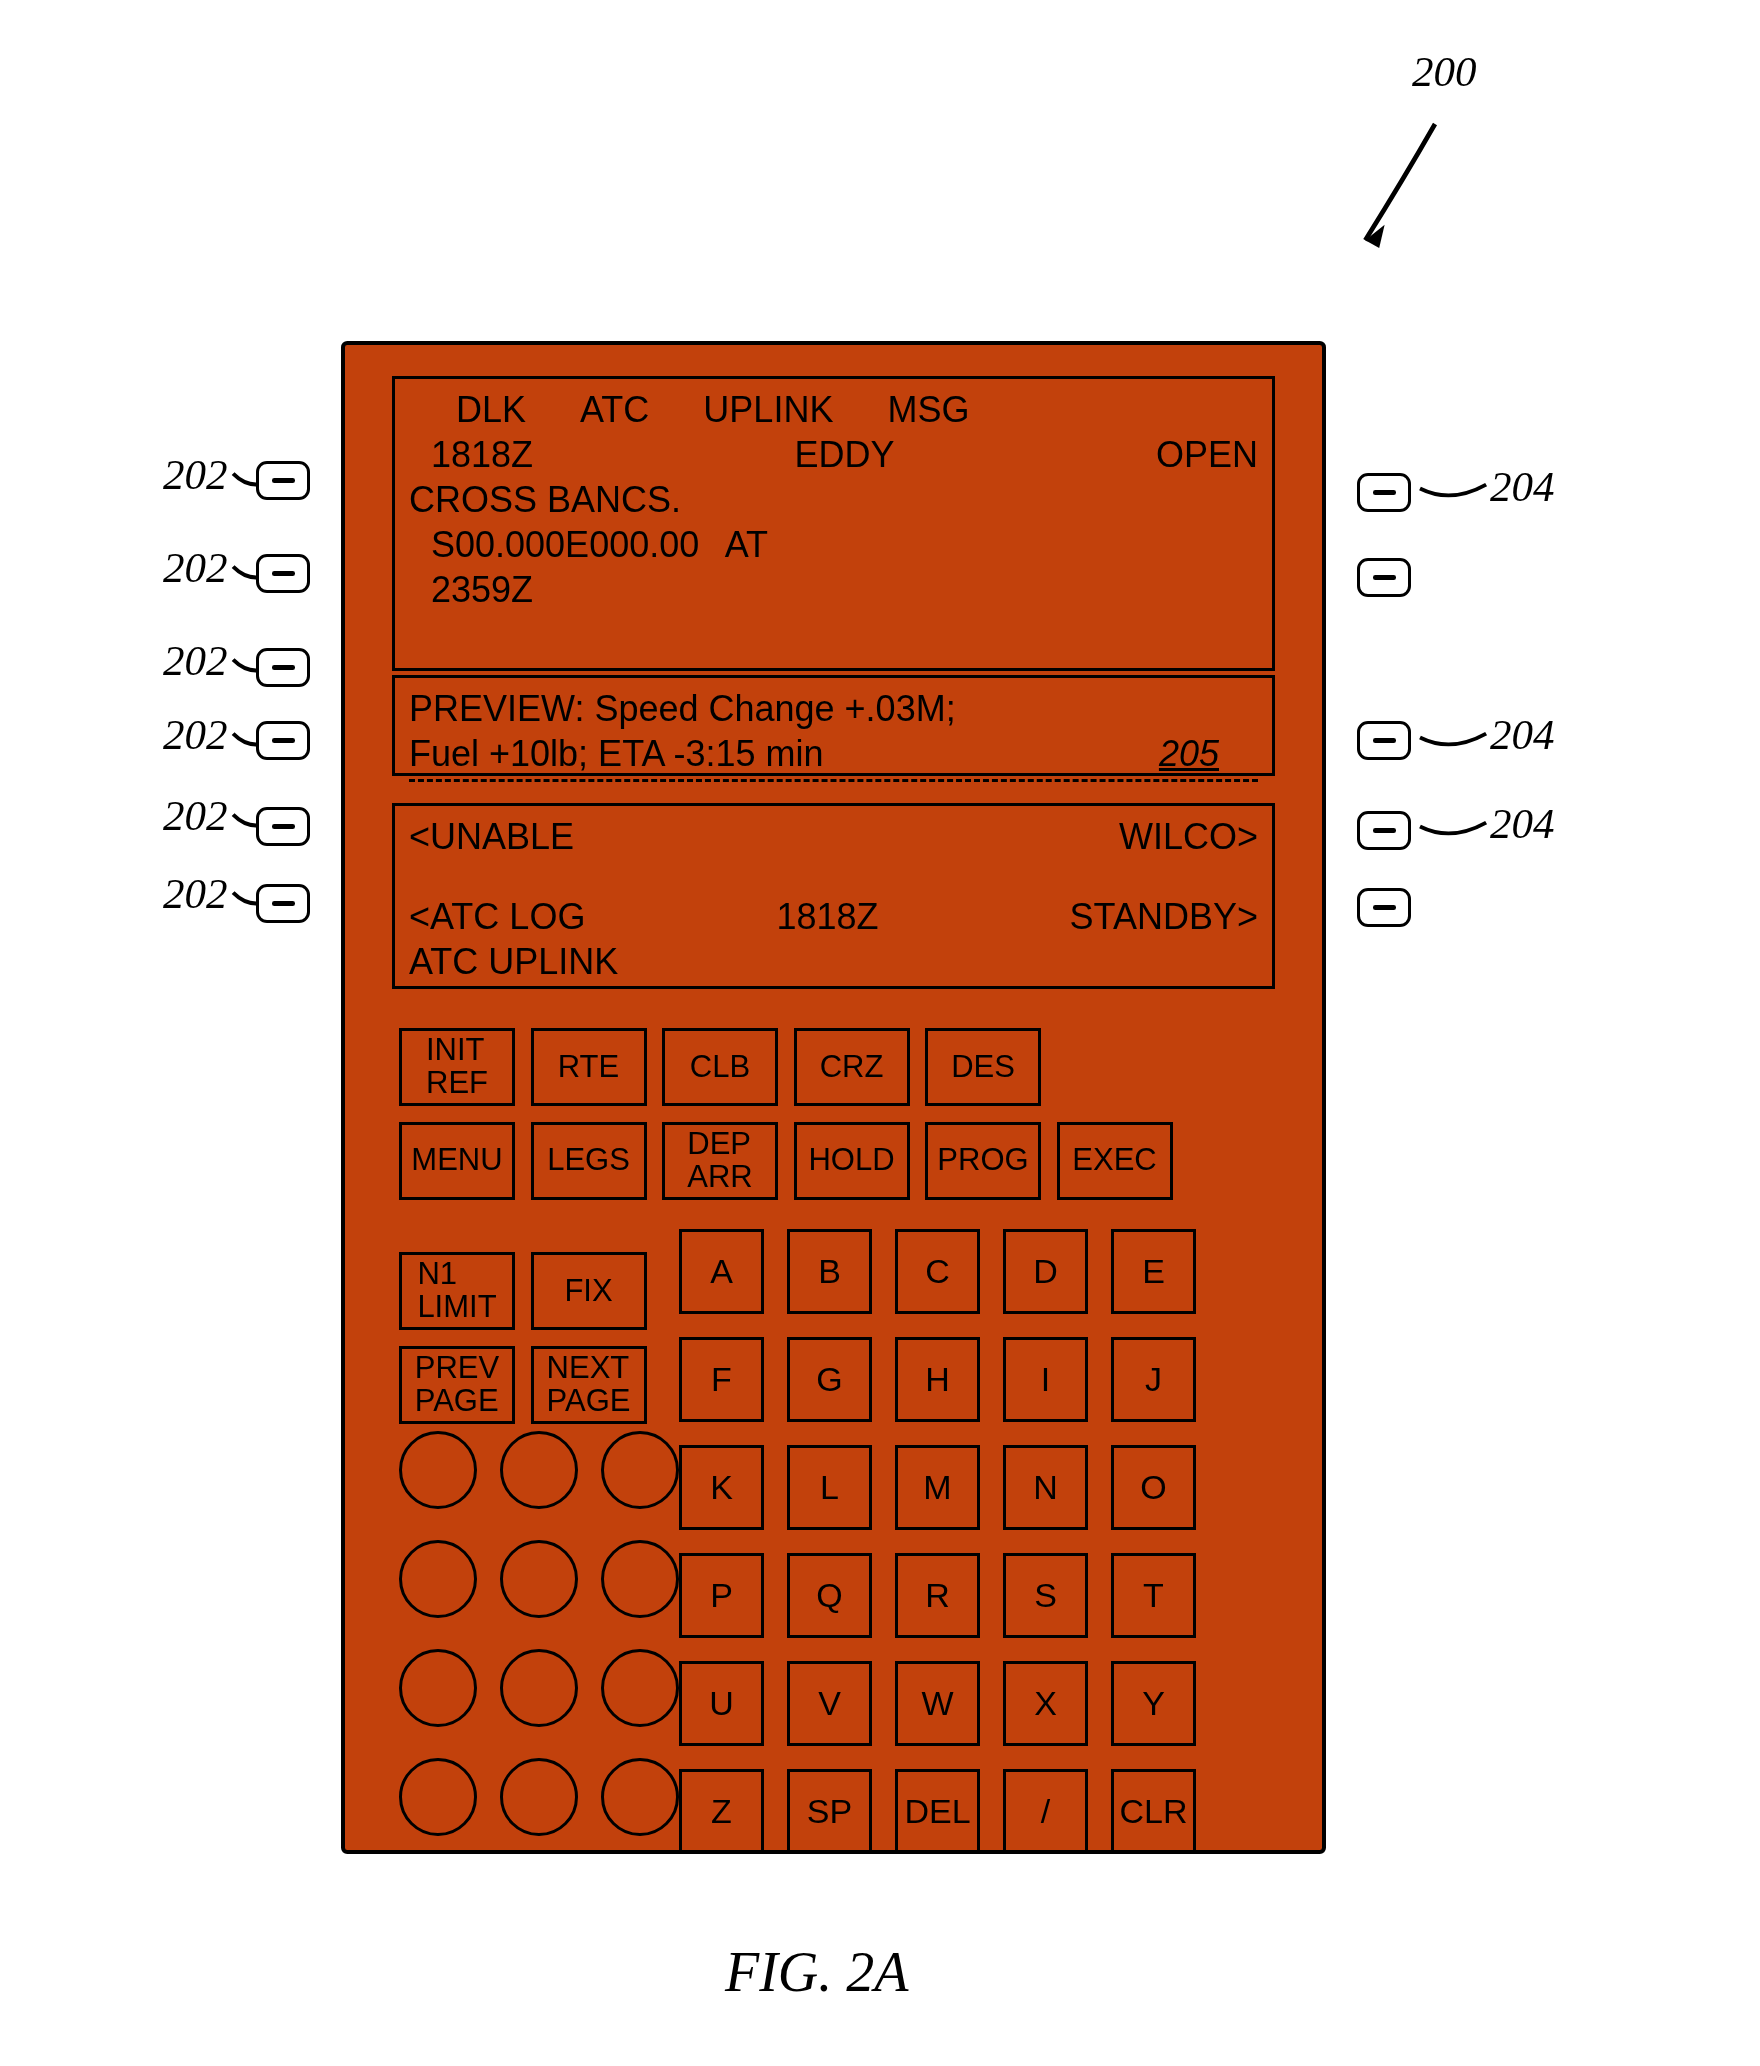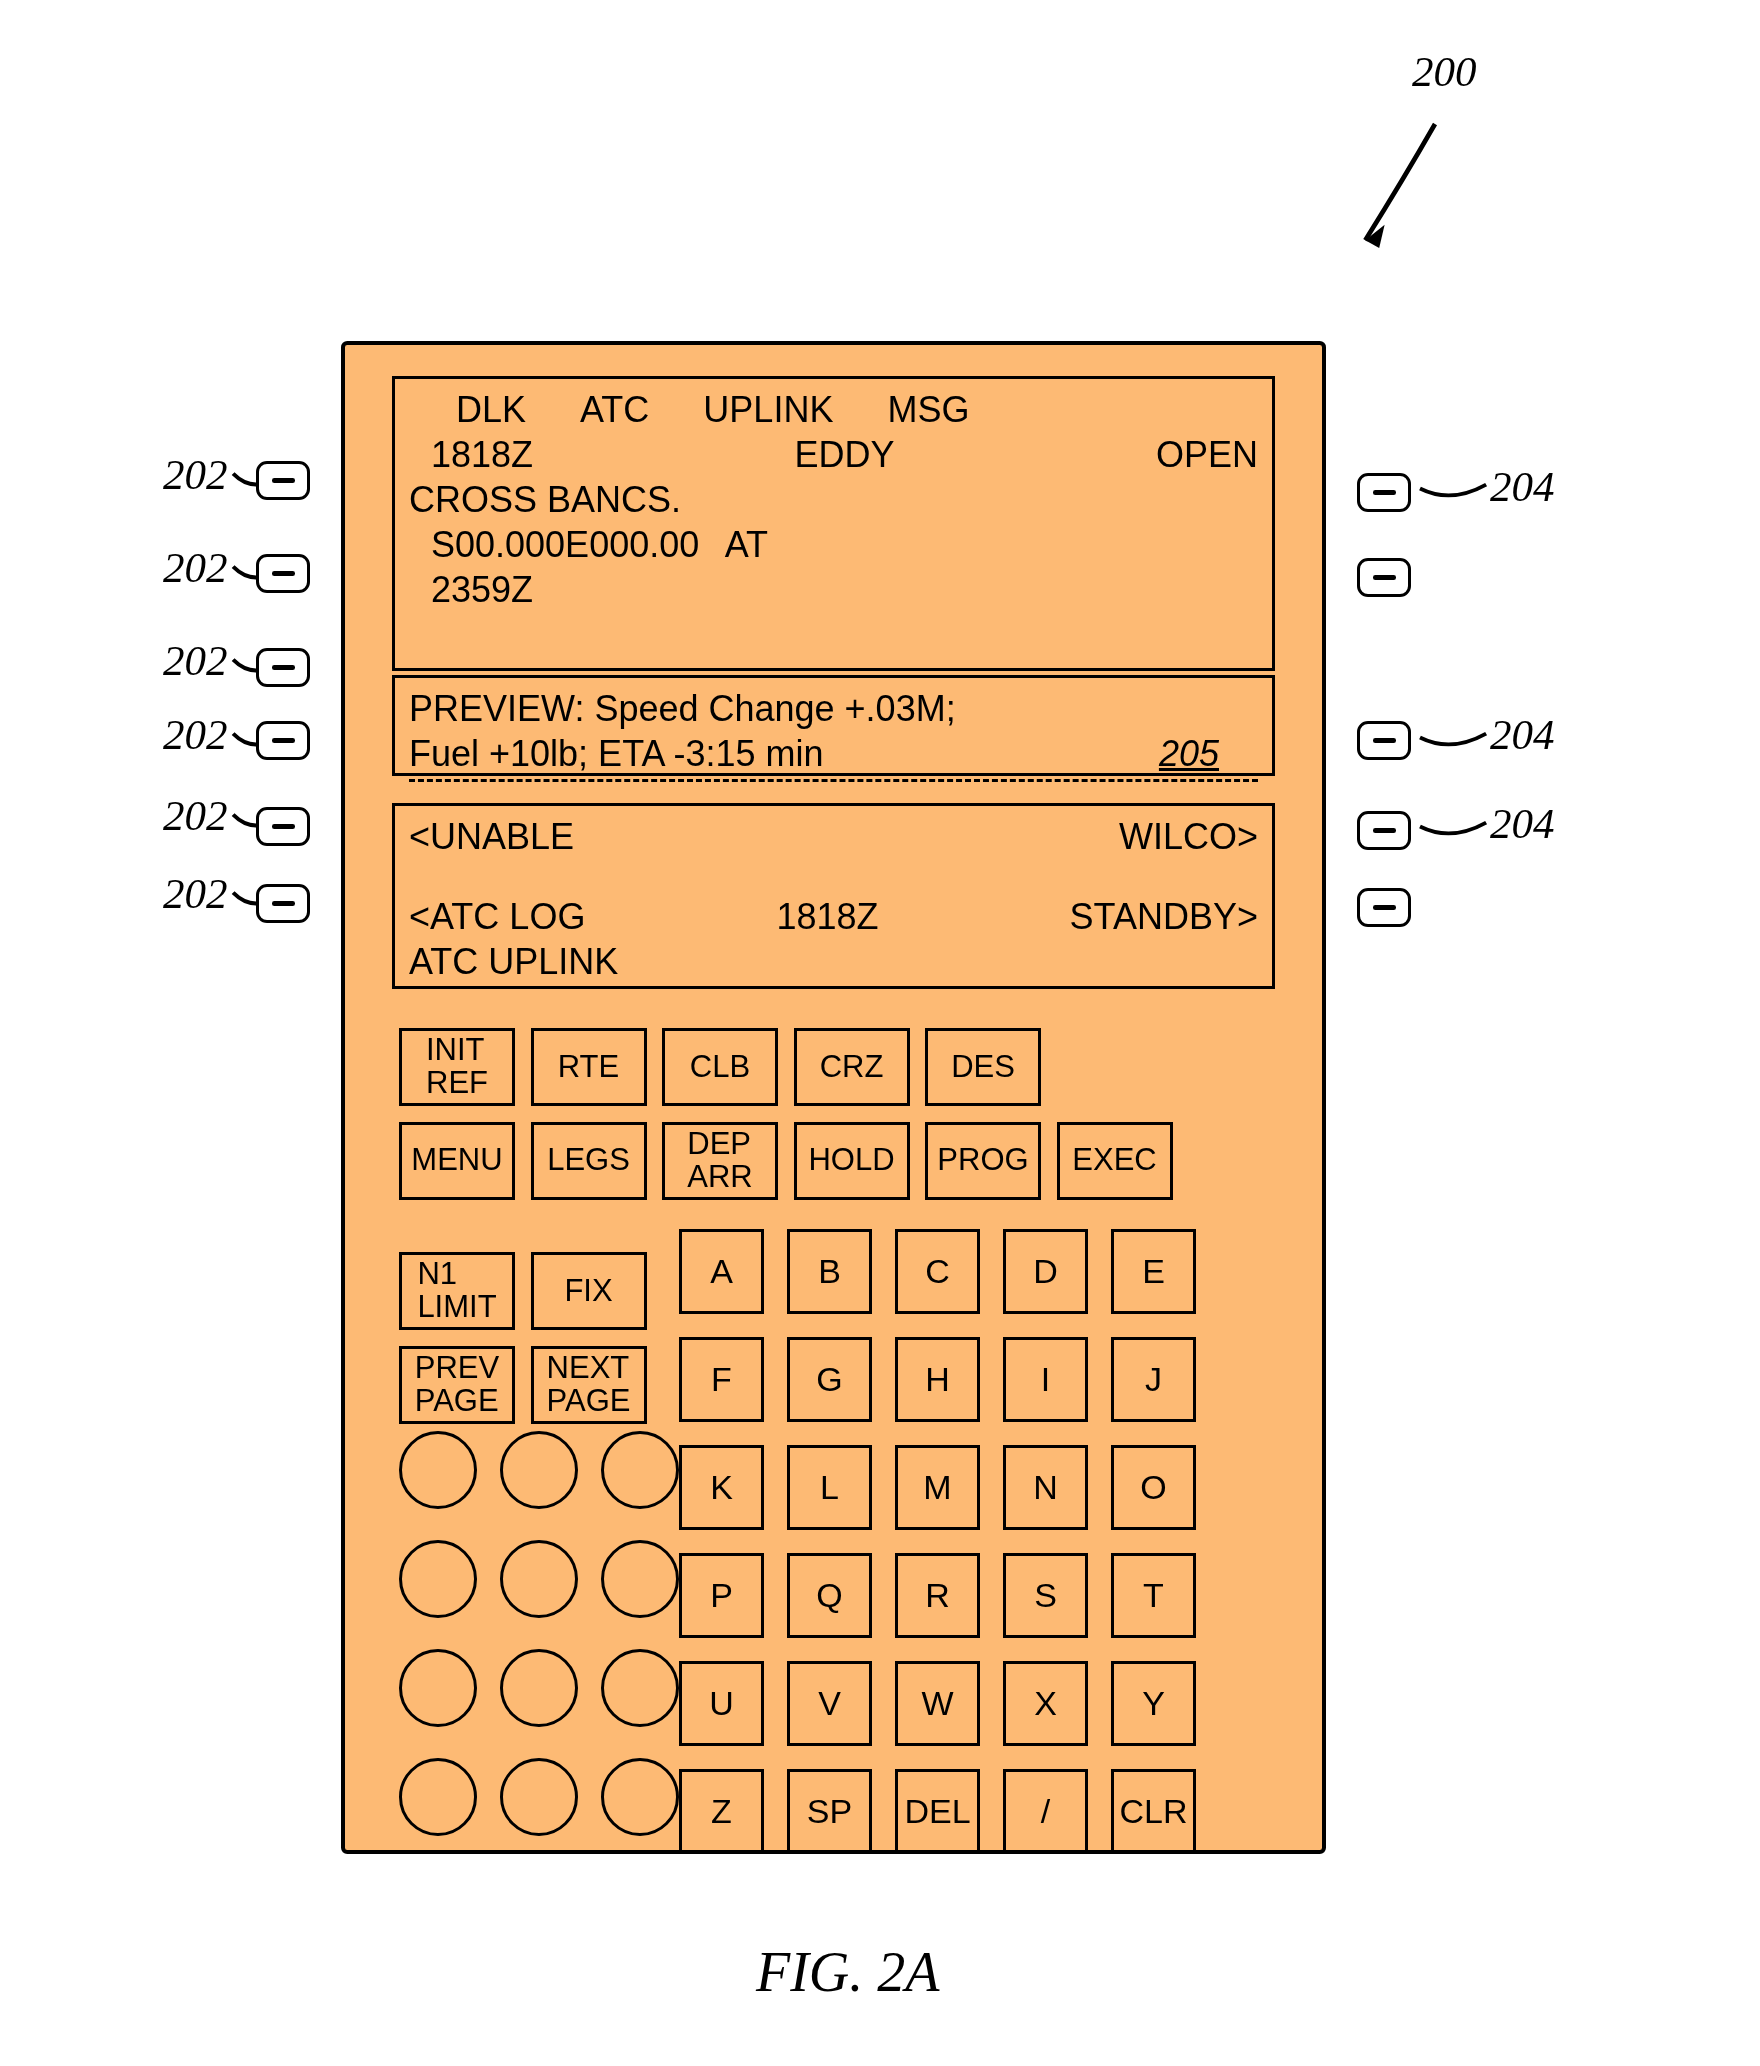--- a/index.html
+++ b/index.html
@@ -34,21 +34,21 @@
 
   
   .device {
     position: absolute;
     left: 341px;
     top: 341px;
     width: 985px;
     height: 1513px;
     border: 4.7px solid #000;
     border-radius: 6.2px;
-    background: #fdba74;
+    background: #c2410c;
   }
   .screen-area {
     position: absolute;
     left: 47px;
     top: 31px;
     right: 47px;
     border: 3.9px solid #000;
     font-size: 36px;
     line-height: 1.25;
     padding: 7.8px 14px;
@@ -340,14 +340,14 @@
       <div class="num-key"></div>
       <div class="num-key"></div>
       <div class="num-key"></div>
       <div class="num-key"></div>
       <div class="num-key"></div>
       <div class="num-key"></div>
     </div>
 
 </div>
 
-<div class="fig-label" style="left:756px; top:1940px">FIG. 2A</div>
+<div class="fig-label" style="left:725px; top:1940px">FIG. 2A</div>
 
 
 </body></html>

